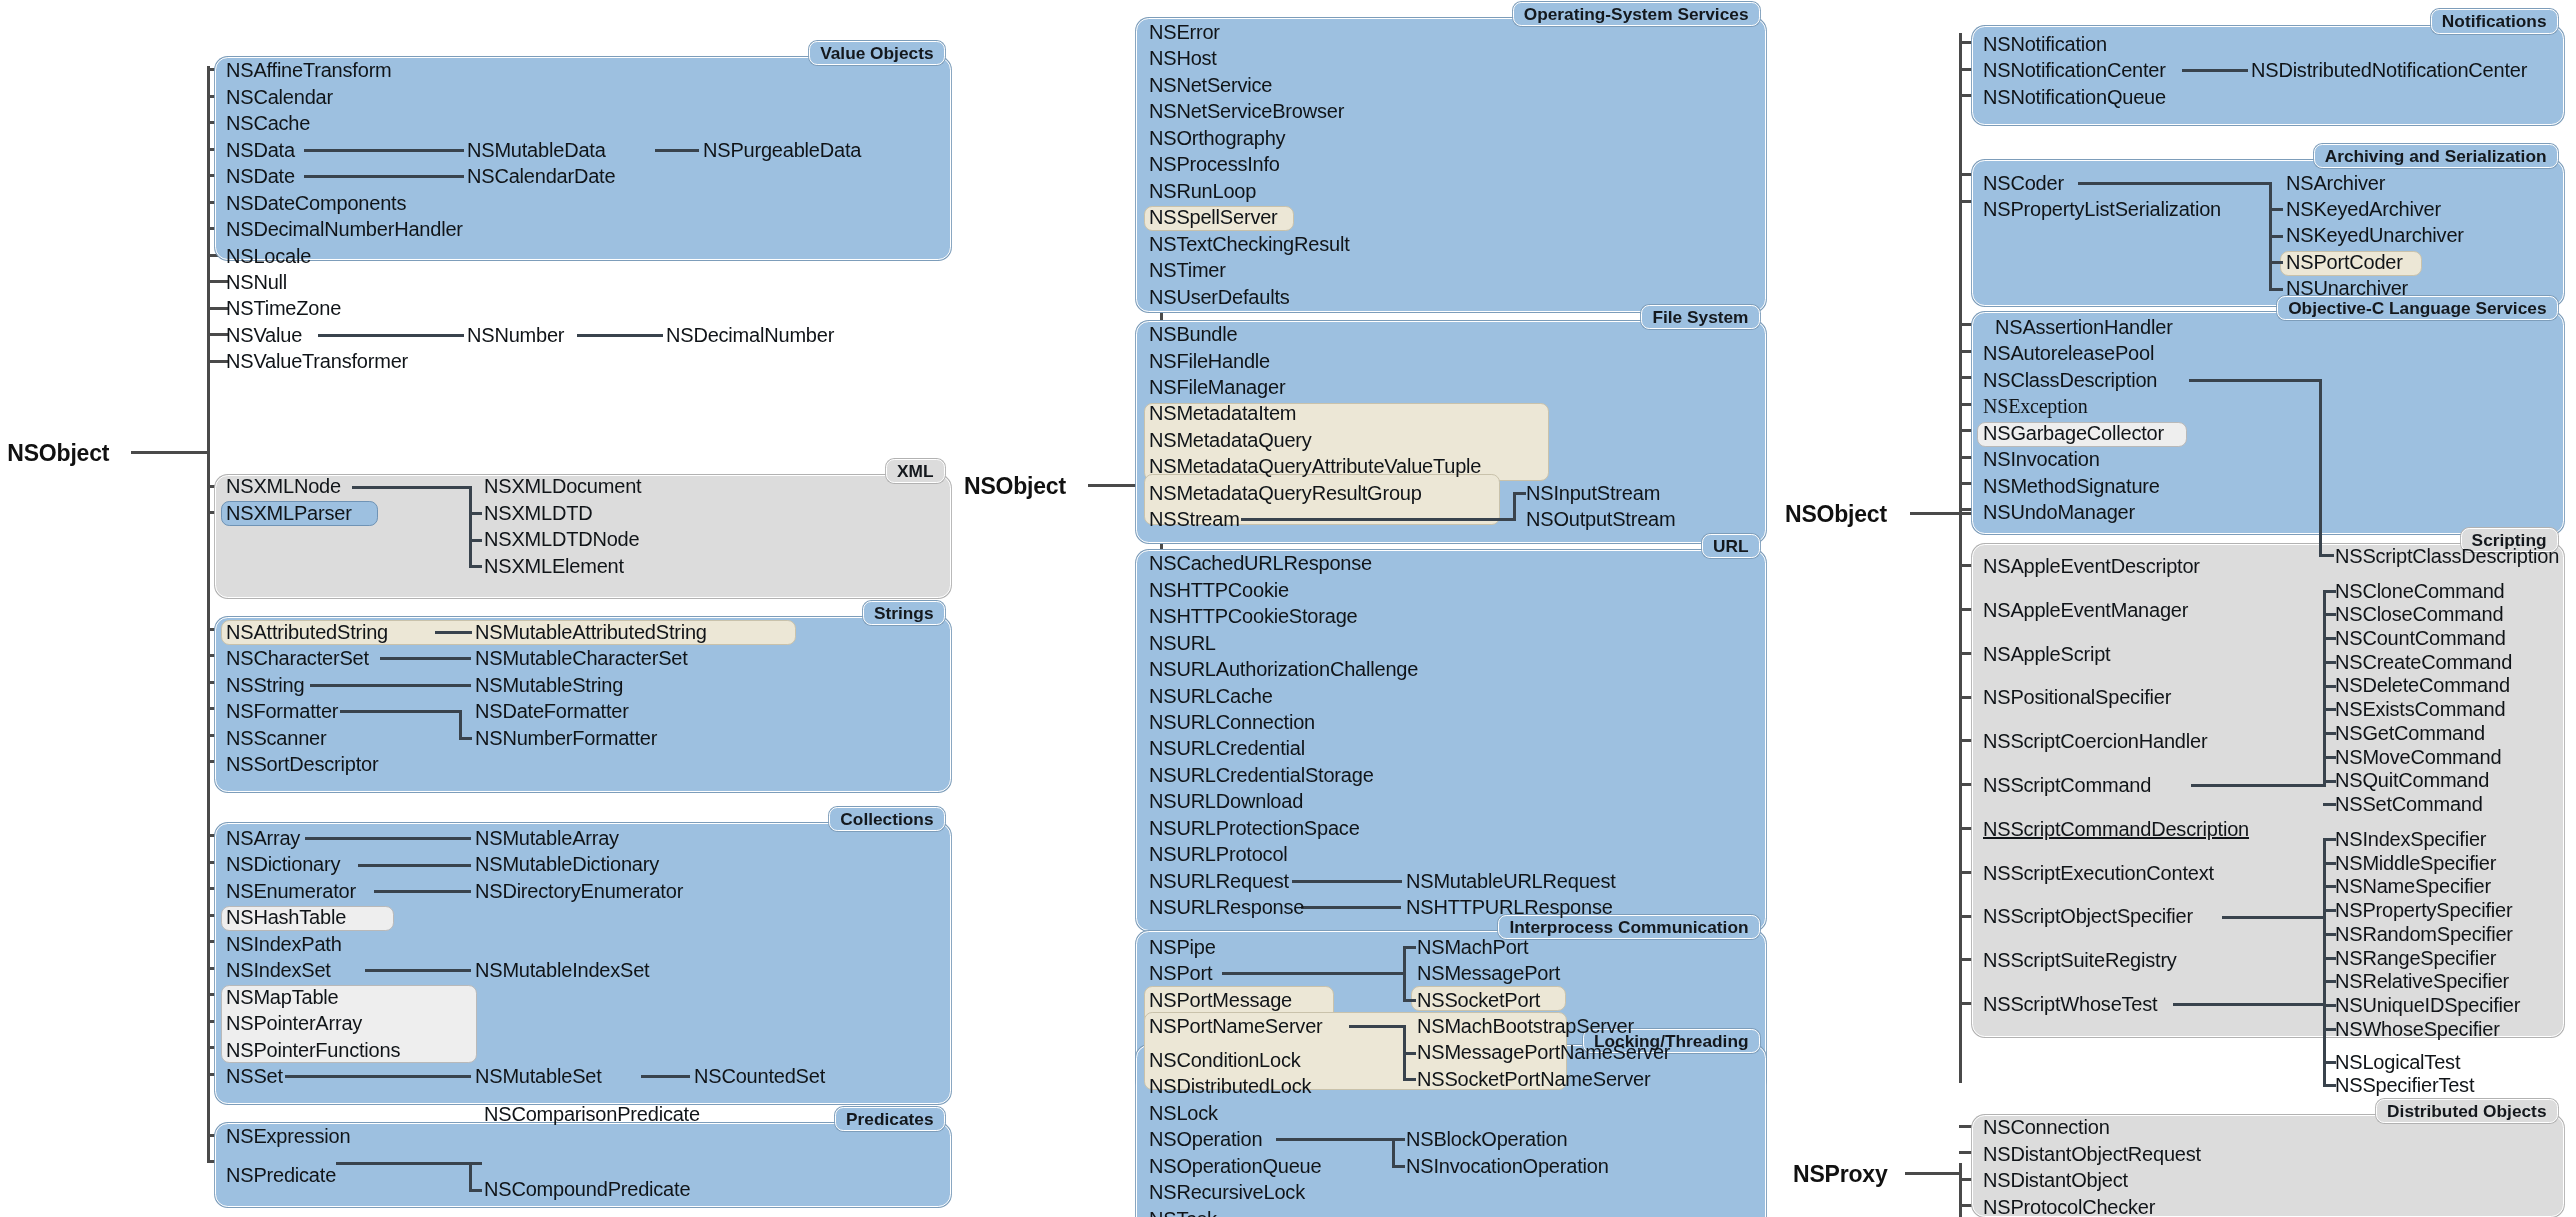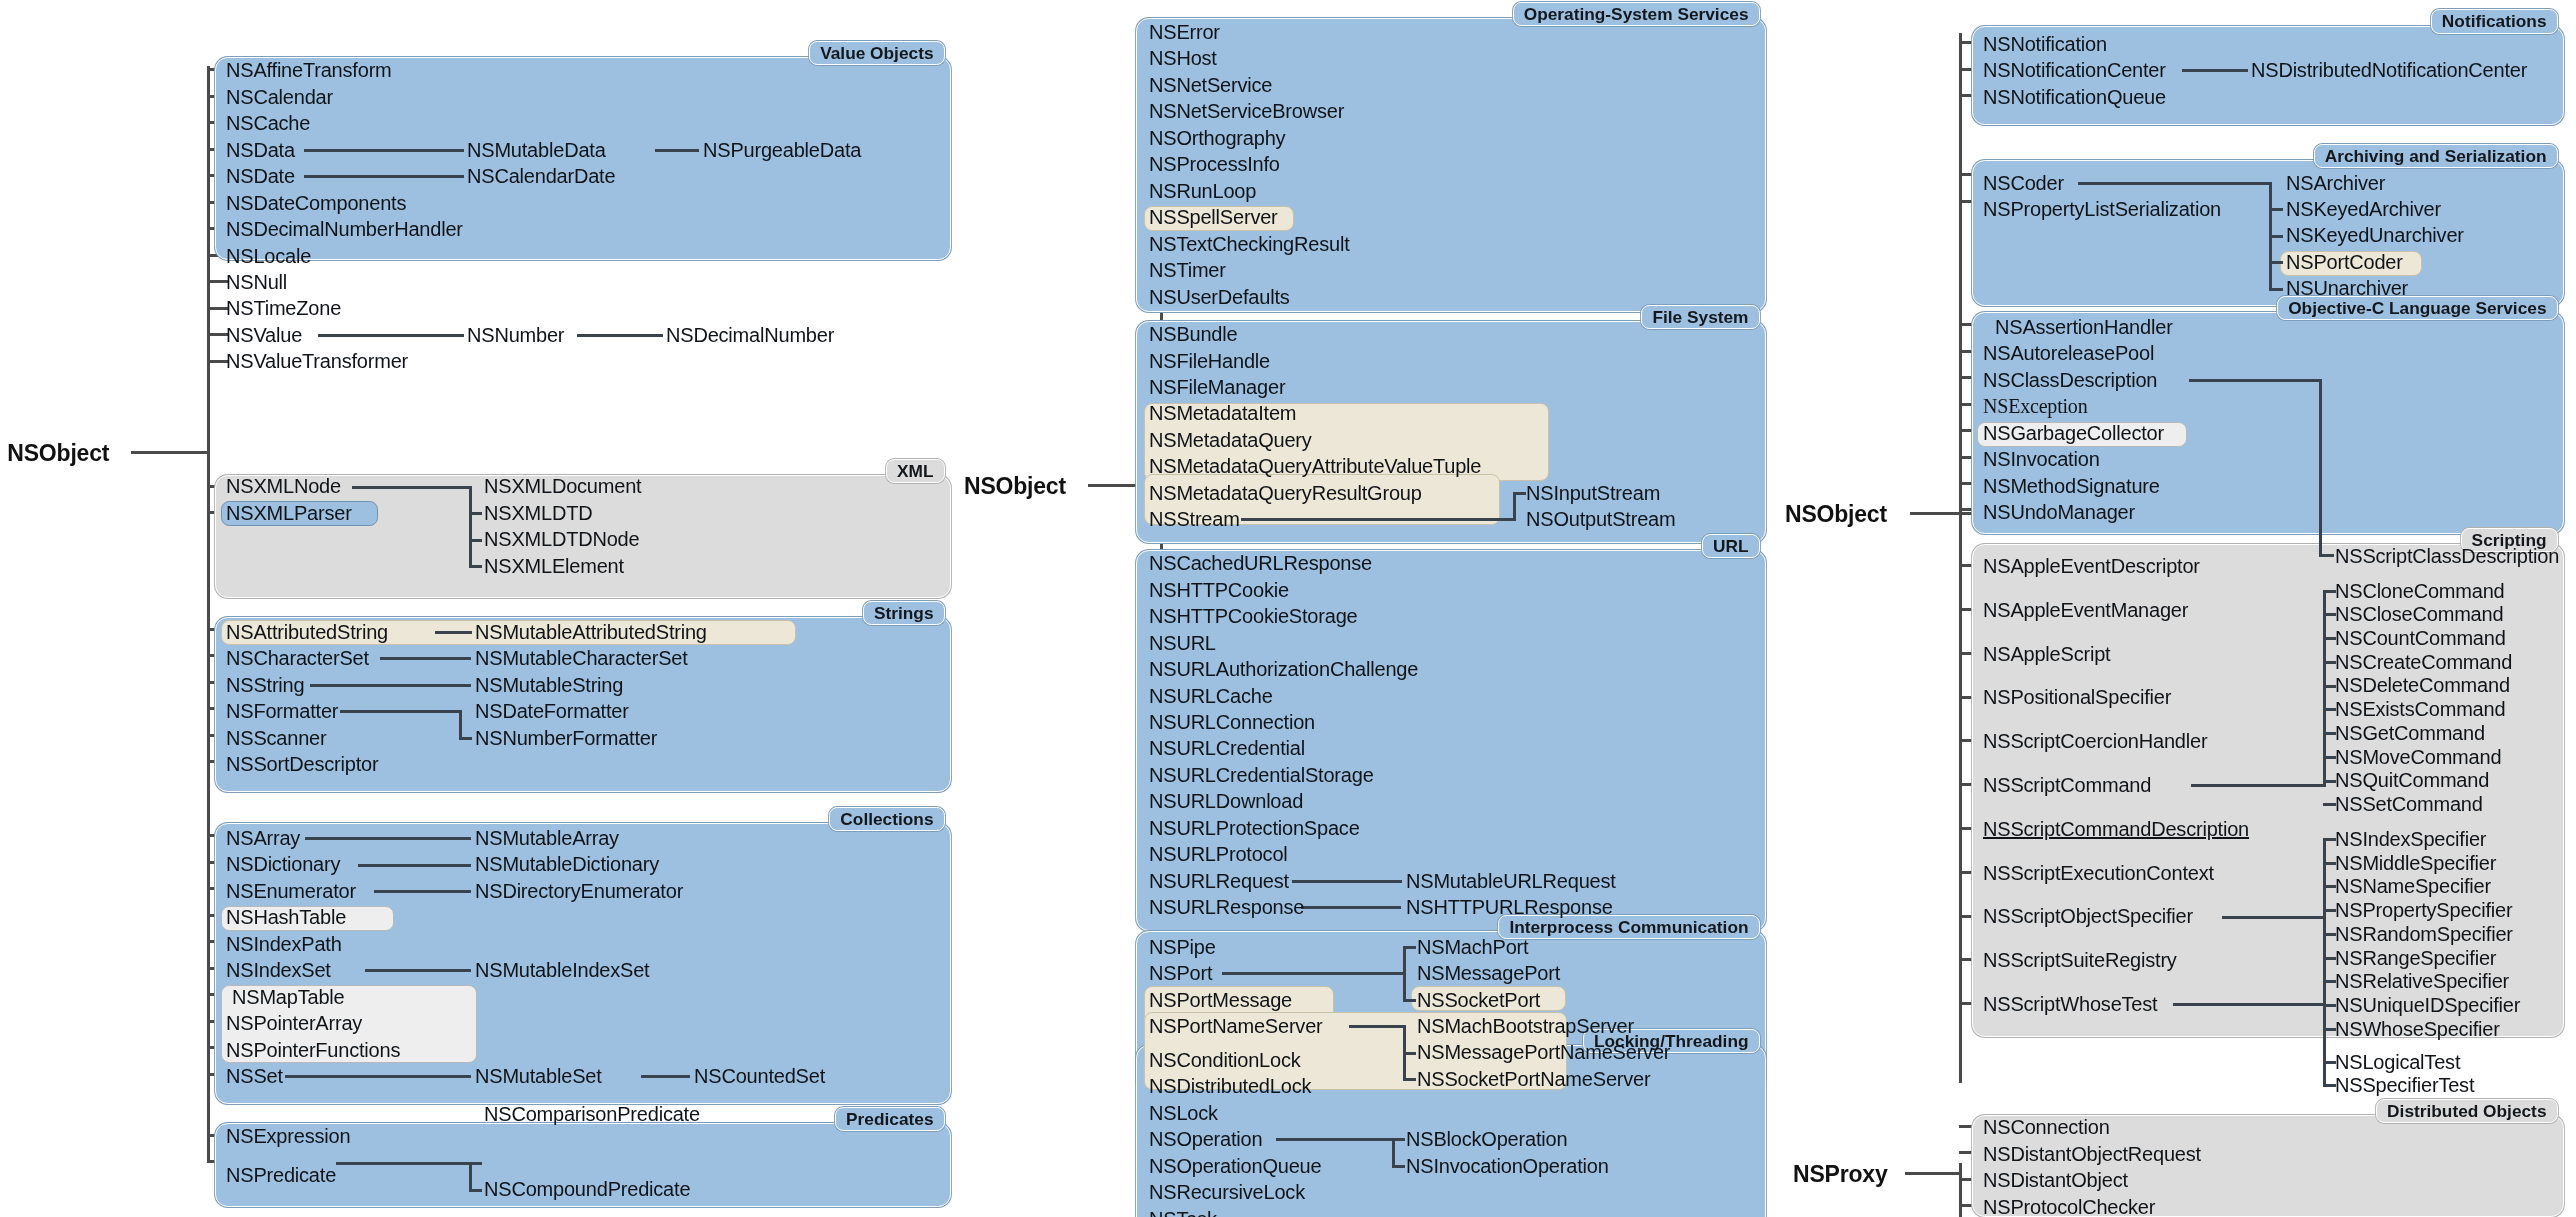--- a/index.html
+++ b/index.html
@@ -199,21 +199,21 @@
     <div class="tab">Collections</div>
   </div>
   <div class="hl gray-hl layer-hl" style="left:221px;top:906px;width:173px;height:25px;"></div>
   <div class="hl gray-hl layer-hl" style="left:221px;top:985px;width:256px;height:78px;"></div>
   <div class="cls layer-text" style="left:226px;top:828px;">NSArray</div>
   <div class="cls layer-text" style="left:226px;top:854px;">NSDictionary</div>
   <div class="cls layer-text" style="left:226px;top:881px;">NSEnumerator</div>
   <div class="cls layer-text" style="left:226px;top:907px;">NSHashTable</div>
   <div class="cls layer-text" style="left:226px;top:934px;">NSIndexPath</div>
   <div class="cls layer-text" style="left:226px;top:960px;">NSIndexSet</div>
-  <div class="cls layer-text" style="left:232px;top:987px;">NSMapTable</div>
+  <div class="cls layer-text" style="left:226px;top:987px;">NSMapTable</div>
   <div class="cls layer-text" style="left:226px;top:1013px;">NSPointerArray</div>
   <div class="cls layer-text" style="left:226px;top:1040px;">NSPointerFunctions</div>
   <div class="cls layer-text" style="left:226px;top:1066px;">NSSet</div>
   <div class="cls layer-text" style="left:475px;top:828px;">NSMutableArray</div>
   <div class="cls layer-text" style="left:475px;top:854px;">NSMutableDictionary</div>
   <div class="cls layer-text" style="left:475px;top:881px;">NSDirectoryEnumerator</div>
   <div class="cls layer-text" style="left:475px;top:960px;">NSMutableIndexSet</div>
   <div class="cls layer-text" style="left:475px;top:1066px;">NSMutableSet</div>
   <div class="cls layer-text" style="left:694px;top:1066px;">NSCountedSet</div>
   <div class="h-line layer-line" style="left:305px;top:837px;width:166px;"></div>

